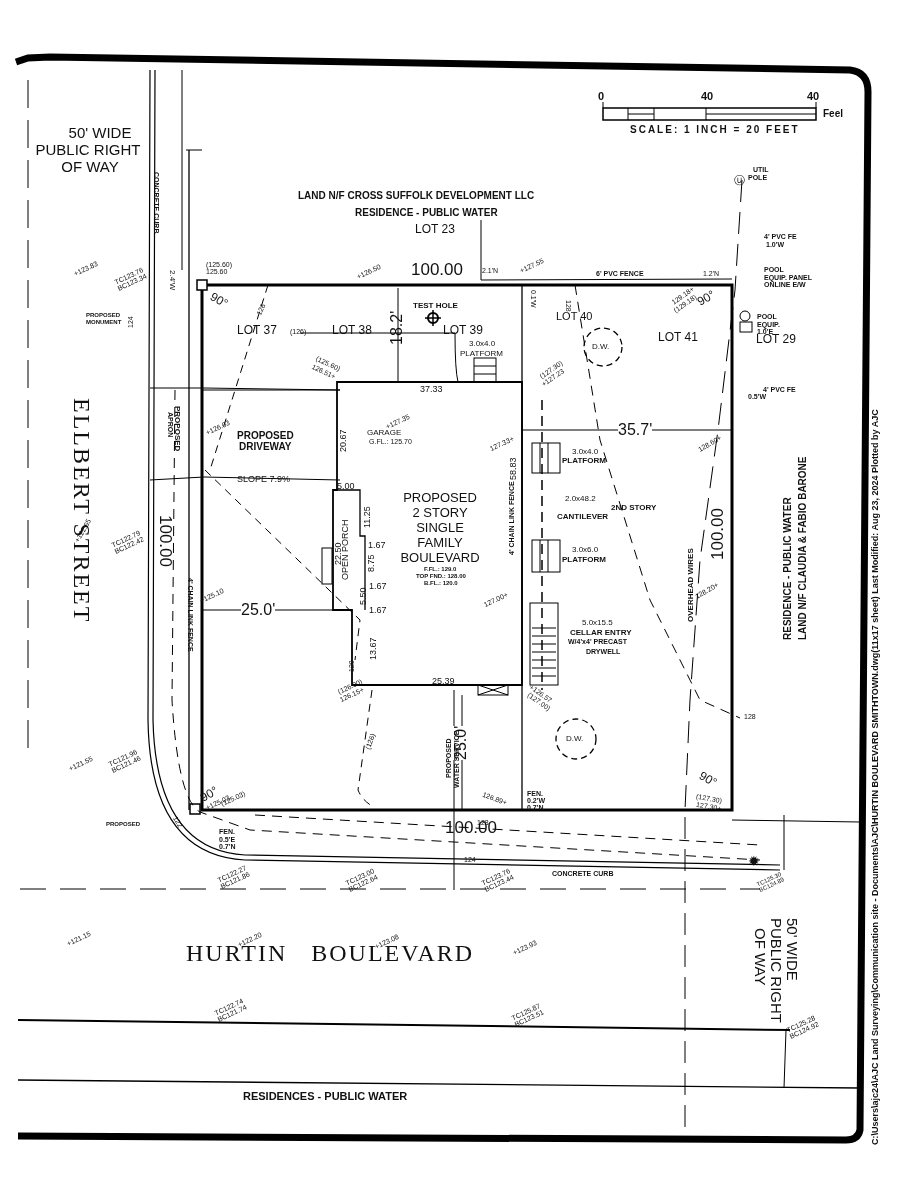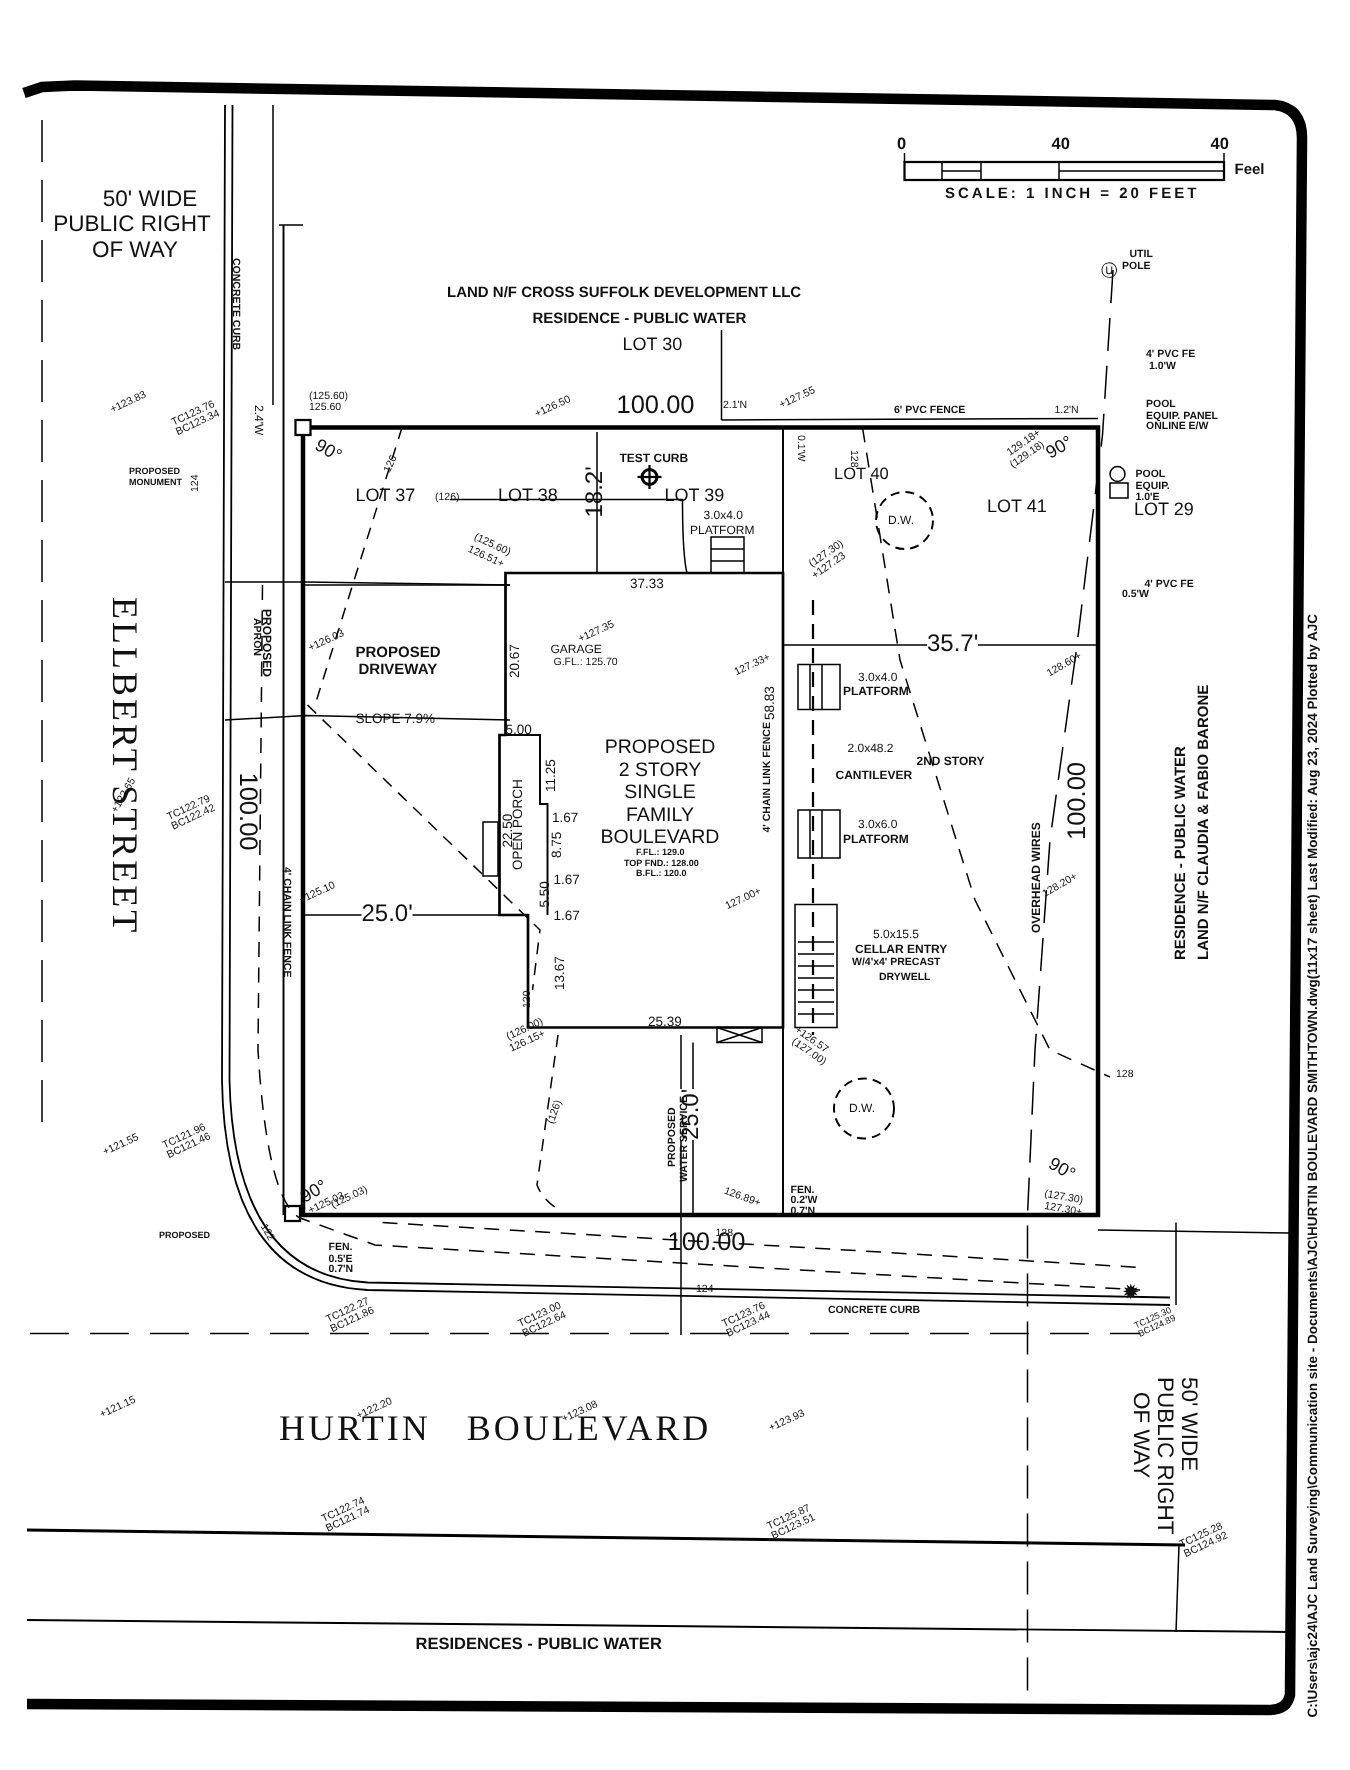--- a/index.html
+++ b/index.html
@@ -128,21 +128,21 @@
 <div class="lbl" style="left:807px;top:90px;font-size:11px;font-weight:bold;">40</div>
 <div class="lbl" style="left:823px;top:108px;font-size:10px;font-weight:bold;">Feel</div>
 <div class="lbl" style="left:630px;top:124px;font-size:10px;font-weight:bold;letter-spacing:2px;">SCALE: 1 INCH = 20 FEET</div>
 
 <div class="lbl" style="left:40px;top:124px;font-size:15px;text-align:center;width:120px;">50' WIDE</div>
 <div class="lbl" style="left:18px;top:141px;font-size:15px;text-align:center;width:140px;">PUBLIC RIGHT</div>
 <div class="lbl" style="left:40px;top:158px;font-size:15px;text-align:center;width:100px;">OF WAY</div>
 
 <div class="lbl" style="left:298px;top:190px;font-size:10px;font-weight:bold;">LAND N/F CROSS SUFFOLK DEVELOPMENT LLC</div>
 <div class="lbl" style="left:355px;top:207px;font-size:10px;font-weight:bold;">RESIDENCE - PUBLIC WATER</div>
-<div class="lbl" style="left:415px;top:222px;font-size:12px;">LOT 30</div>
+<div class="lbl" style="left:415px;top:222px;font-size:12px;">LOT 23</div>
 
 <div class="lbl" style="left:411px;top:260px;font-size:17px;">100.00</div>
 <div class="lbl" style="left:445px;top:818px;font-size:17px;">100.00</div>
 <div class="lbl" style="left:708px;top:560px;font-size:17px;transform:rotate(-90deg);transform-origin:left top;">100.00</div>
 <div class="lbl" style="left:175px;top:515px;font-size:17px;transform:rotate(90deg);transform-origin:left top;">100.00</div>
 
 <div class="lbl" style="left:237px;top:323px;font-size:12px;">LOT 37</div>
 <div class="lbl" style="left:332px;top:323px;font-size:12px;">LOT 38</div>
 <div class="lbl" style="left:443px;top:323px;font-size:12px;">LOT 39</div>
 <div class="lbl" style="left:556px;top:310px;font-size:11px;">LOT 40</div>
@@ -176,21 +176,21 @@
   <div>BOULEVARD</div>
 </div>
 <div class="lbl" style="left:424px;top:566px;font-size:6px;font-weight:bold;">F.FL.: 129.0</div>
 <div class="lbl" style="left:416px;top:573px;font-size:6px;font-weight:bold;">TOP FND.: 128.00</div>
 <div class="lbl" style="left:424px;top:580px;font-size:6px;font-weight:bold;">B.FL.: 120.0</div>
 <div class="lbl" style="left:367px;top:428px;font-size:8px;">GARAGE</div>
 <div class="lbl" style="left:369px;top:438px;font-size:7px;">G.FL.: 125.70</div>
 <div class="lbl" style="left:385px;top:418px;font-size:7px;transform:rotate(-25deg);">+127.35</div>
 <div class="lbl" style="left:340px;top:580px;font-size:9px;transform:rotate(-90deg);transform-origin:left top;">OPEN PORCH</div>
 
-<div class="lbl" style="left:413px;top:301px;font-size:8px;font-weight:bold;">TEST CURB</div>
+<div class="lbl" style="left:413px;top:301px;font-size:8px;font-weight:bold;">TEST HOLE</div>
 <div class="lbl" style="left:469px;top:339px;font-size:8px;">3.0x4.0</div>
 <div class="lbl" style="left:460px;top:349px;font-size:8px;">PLATFORM</div>
 <div class="lbl" style="left:572px;top:447px;font-size:8px;">3.0x4.0</div>
 <div class="lbl" style="left:562px;top:456px;font-size:8px;font-weight:bold;">PLATFORM</div>
 <div class="lbl" style="left:565px;top:494px;font-size:8px;">2.0x48.2</div>
 <div class="lbl" style="left:565px;top:503px;font-size:8px;font-weight:bold;padding-left:46px;">2ND STORY</div>
 <div class="lbl" style="left:557px;top:512px;font-size:8px;font-weight:bold;">CANTILEVER</div>
 <div class="lbl" style="left:572px;top:545px;font-size:8px;">3.0x6.0</div>
 <div class="lbl" style="left:562px;top:555px;font-size:8px;font-weight:bold;">PLATFORM</div>
 <div class="lbl" style="left:582px;top:618px;font-size:8px;">5.0x15.5</div>
@@ -331,15 +331,15 @@
 <div class="lbl" style="left:782px;top:640px;font-size:10px;font-weight:bold;transform:rotate(-90deg);transform-origin:left top;">RESIDENCE - PUBLIC WATER</div>
 <div class="lbl" style="left:797px;top:640px;font-size:10px;font-weight:bold;transform:rotate(-90deg);transform-origin:left top;">LAND N/F CLAUDIA &amp; FABIO BARONE</div>
 
 <div class="lbl" style="left:95px;top:398px;font-size:24px;font-family:'Liberation Serif',serif;transform:rotate(90deg);transform-origin:left top;letter-spacing:2px;">ELLBERT STREET</div>
 <div class="lbl" style="left:186px;top:940px;font-size:24px;font-family:'Liberation Serif',serif;letter-spacing:2px;word-spacing:16px;">HURTIN BOULEVARD</div>
 
 <div class="lbl" style="left:801px;top:918px;font-size:15px;transform:rotate(90deg);transform-origin:left top;">50' WIDE</div>
 <div class="lbl" style="left:785px;top:918px;font-size:15px;transform:rotate(90deg);transform-origin:left top;">PUBLIC RIGHT</div>
 <div class="lbl" style="left:769px;top:928px;font-size:15px;transform:rotate(90deg);transform-origin:left top;">OF WAY</div>
 
-<div class="lbl" style="left:243px;top:1090px;font-size:11px;font-weight:bold;margin-left:34px;">RESIDENCES - PUBLIC WATER</div>
+<div class="lbl" style="left:243px;top:1090px;font-size:11px;font-weight:bold;">RESIDENCES - PUBLIC WATER</div>
 
 <div class="lbl" style="left:870px;top:1145px;font-size:9px;font-weight:bold;transform:rotate(-90deg);transform-origin:left top;">C:\Users\ajc24\AJC Land Surveying\Communication site - Documents\AJC\HURTIN BOULEVARD SMITHTOWN.dwg(11x17 sheet) Last Modified: Aug 23, 2024 Plotted by AJC</div>
 
 </body></html>

